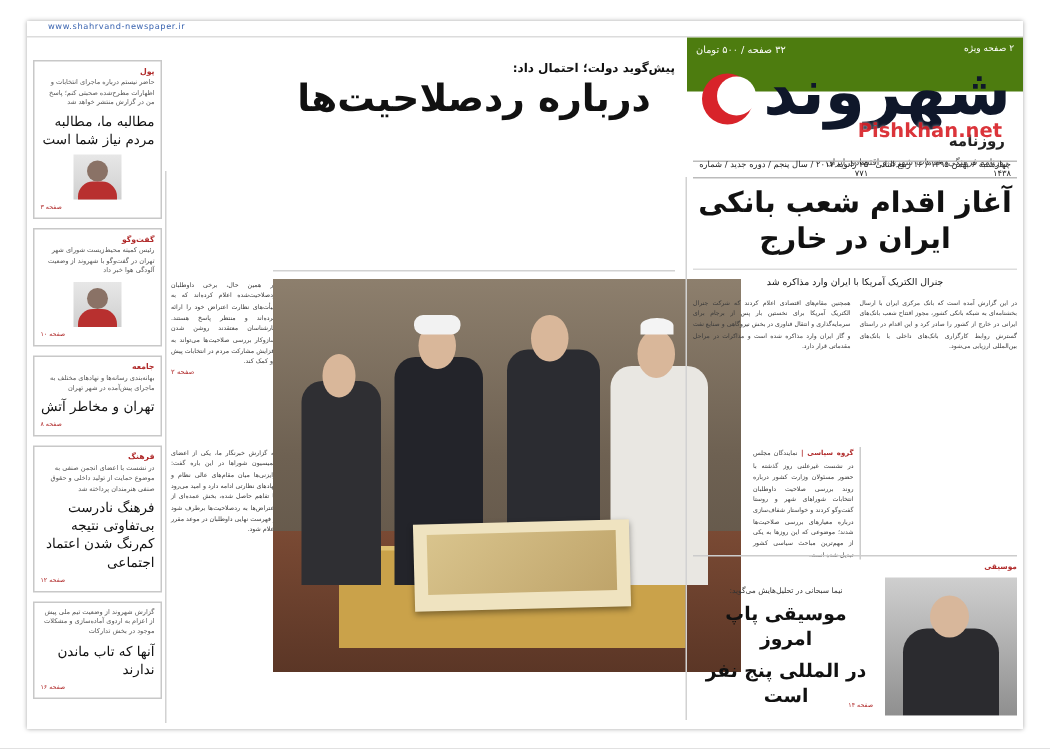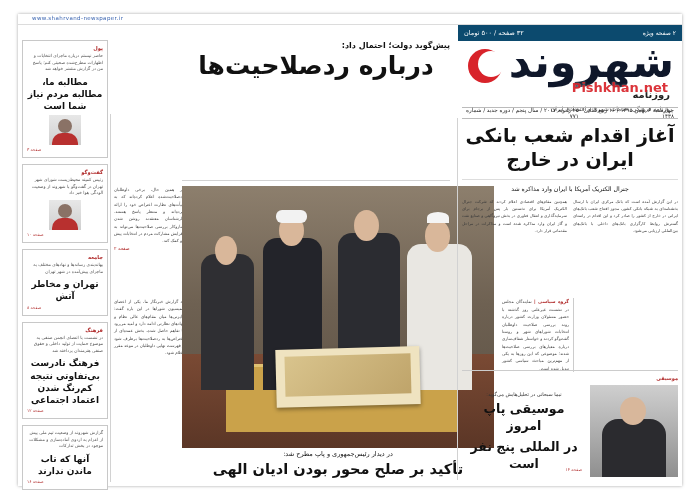--- a/index.html
+++ b/index.html
@@ -42,22 +42,22 @@
     position: absolute; left: 0; top: 11px;
     width: 100%; height: 82px;
   }
   .mast-red {
     position: absolute; right: 0; top: 0;
     width: 224px; height: 82px;
     background: #ffffff;
   }
   .red-band {
     position: absolute; right: 0; top: 0;
-    width: 224px; height: 16px;
-    background: #0c4a6e;
+    width: 224px; height: 36px;
+    background: #4d7c0f;
     color: #fff;
   }
   .red-band .rb-left {
     position: absolute; left: 6px; top: 4px;
     font-size: 6.5px; color: #fff;
   }
   .red-band .rb-right {
     position: absolute; right: 6px; top: 4px;
     font-size: 6px; color: #fff;
   }
@@ -128,22 +128,21 @@
     background: #fff;
     position: relative;
   }
   .card .sec {
     font-size: 5.2px; color: #b02a2a; font-weight: bold; margin-bottom: 2px;
   }
   .card .dek {
     font-size: 4.4px; color: #555; line-height: 1.5; margin-bottom: 3px;
   }
   .card .title {
-    font-size: 9px; font-weight: bold; color: #111; line-height: 1.35;
-    text-align: center;
+    font-size: 9px; font-weight: normal; color: #111; line-height: 1.35;
   }
   .avatar {
     width: 32px; height: 30px;
     background: linear-gradient(#e7e7e7,#cfcfcf);
     margin: 3px auto 0; position: relative; overflow: hidden;
   }
   .avatar:before {
     content: ""; position: absolute; left: 9px; top: 4px;
     width: 14px; height: 14px; border-radius: 50%;
     background: #8a7266;
@@ -357,24 +356,20 @@
       <div class="head h1"></div>
       <div class="head h2"></div>
       <div class="head h3"></div>
       <div class="head h4"></div>
       <div class="turban"></div>
       <div class="zucchetto"></div>
       <div class="ph-book"></div>
     </div>
     <div class="watermark">Pishkhan.net</div>
 
-    <div class="photo-cap">
-      <div class="k">در دیدار رئیس‌جمهوری و پاپ مطرح شد:</div>
-      <div class="t">تأکید بر صلح محور بودن ادیان الهی</div>
-    </div>
 
     <div class="sec2">
       <div class="ttl">
         <div>آغاز اقدام شعب بانکی</div>
         <div>ایران در خارج</div>
       </div>
       <div class="sub">جنرال الکتریک آمریکا با ایران وارد مذاکره شد</div>
       <div class="cols">
         <div class="c">در این گزارش آمده است که بانک مرکزی ایران با ارسال بخشنامه‌ای به شبکه بانکی کشور، مجوز افتتاح شعب بانک‌های ایرانی در خارج از کشور را صادر کرد و این اقدام در راستای گسترش روابط کارگزاری بانک‌های داخلی با بانک‌های بین‌المللی ارزیابی می‌شود.</div>
         <div class="c">همچنین مقام‌های اقتصادی اعلام کردند که شرکت جنرال الکتریک آمریکا برای نخستین بار پس از برجام برای سرمایه‌گذاری و انتقال فناوری در بخش نیروگاهی و صنایع نفت و گاز ایران وارد مذاکره شده است و مذاکرات در مراحل مقدماتی قرار دارد.</div>

